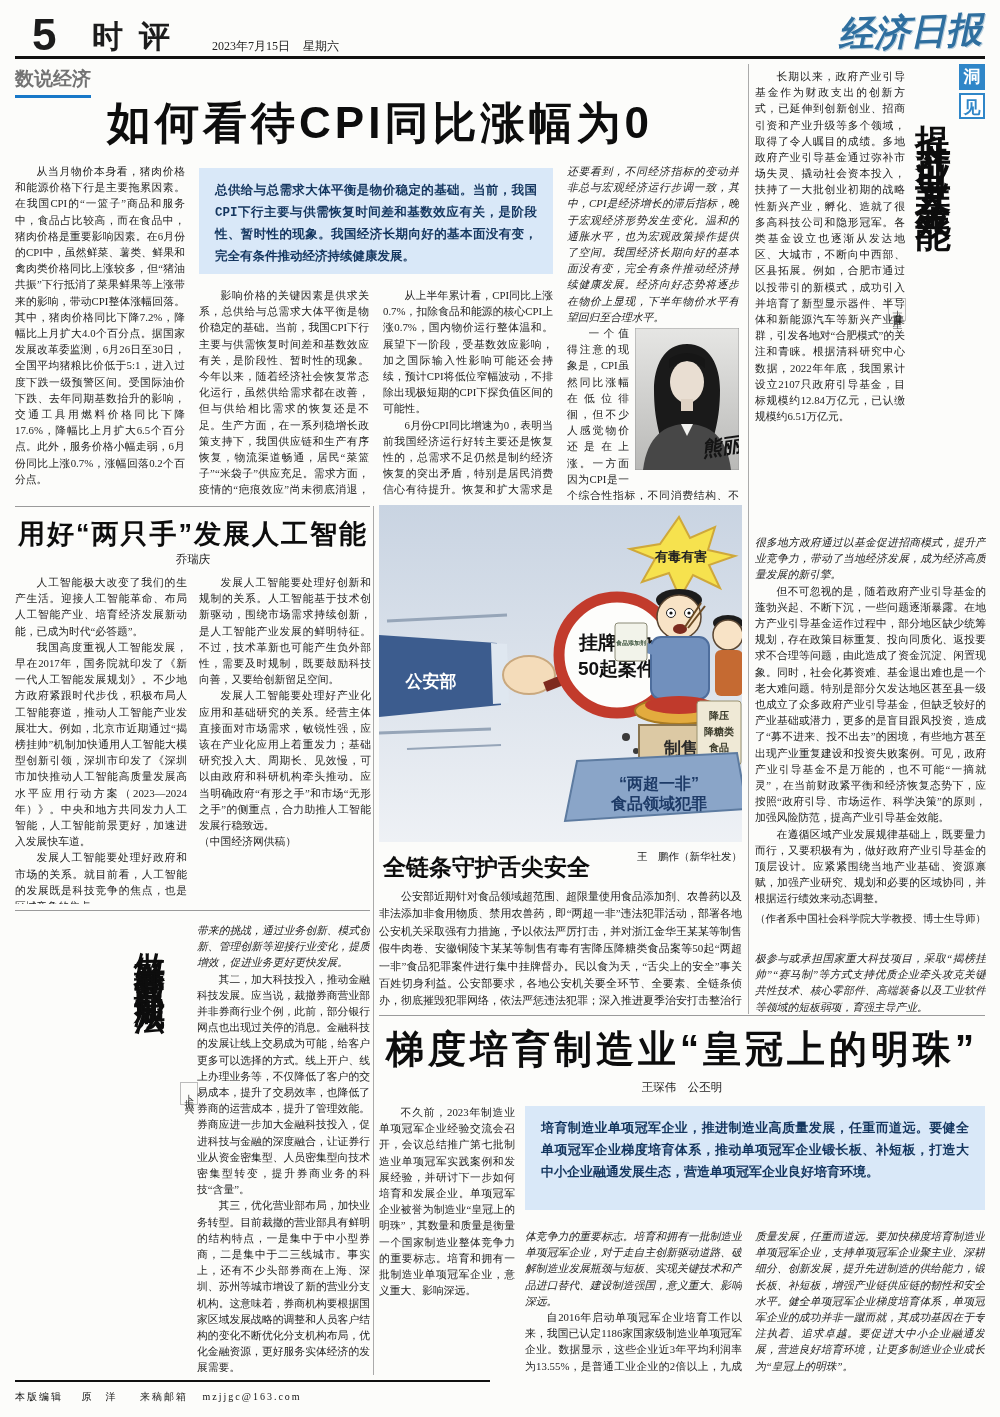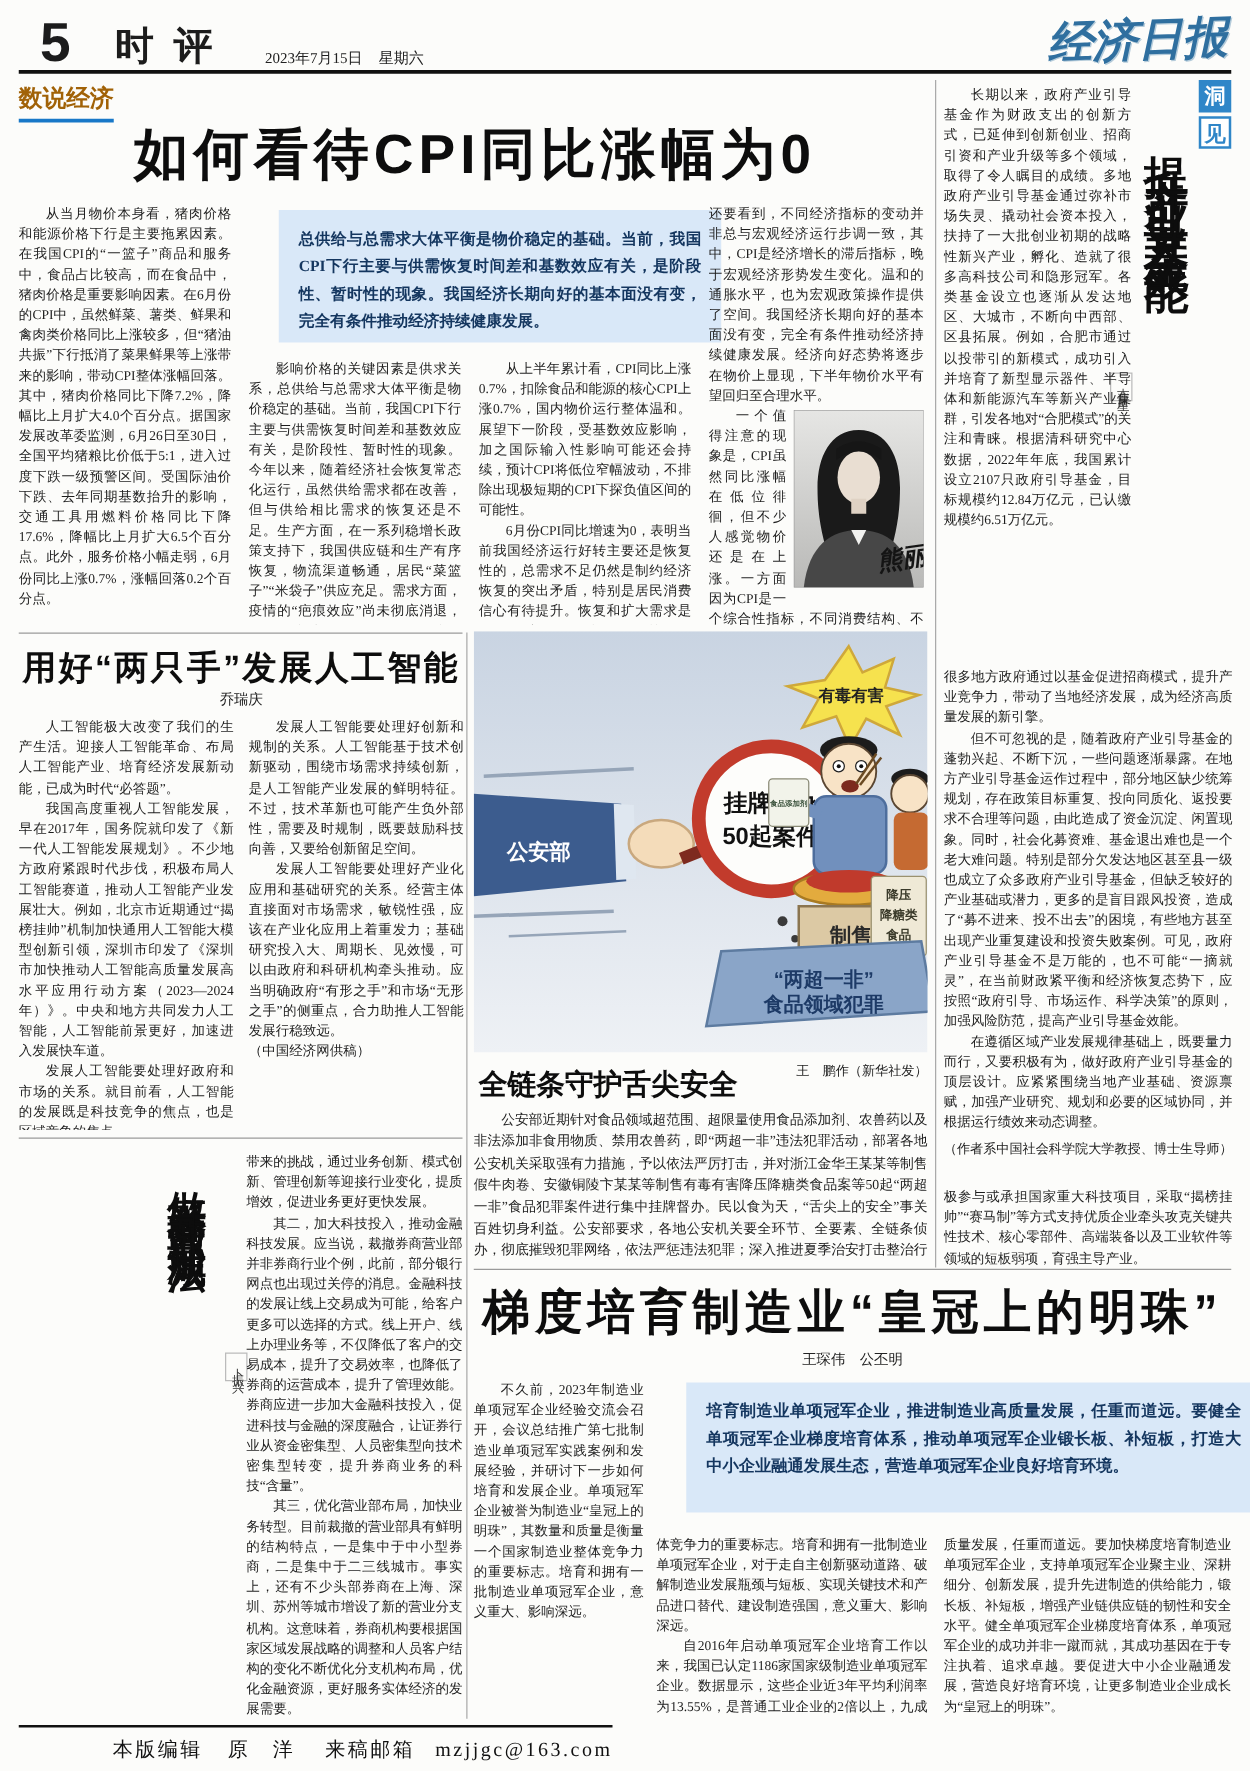--- a/index.html
+++ b/index.html
@@ -2,54 +2,54 @@
 <html><head>
 <meta charset="utf-8">
 <style>
   html,body{margin:0;padding:0;background:#888;}
   .page{position:relative;width:1000px;height:1417px;background:#fcfcfa;overflow:hidden;
         font-family:"Liberation Serif", serif;color:#1c1c1c;}
   .abs{position:absolute;}
   .sans{font-family:"Liberation Sans", sans-serif;}
   .col{position:absolute;overflow:hidden;text-align:justify;font-size:10.8px;line-height:16.2px;color:#1d1d1d;}
   .col p{margin:0;text-indent:2em;}
-  .col p.cont{text-indent:0;}
+  .col p.cont{text-indent:0;font-style:italic;}
   .rule{position:absolute;background:#111;}
   .thinrule{position:absolute;background:#9a9a9a;}
   .vrule{position:absolute;width:1px;background:#aaa;}
   .vt{writing-mode:vertical-rl;}
   
   .hdr-num{font-size:44px;font-weight:bold;font-family:"Liberation Sans",sans-serif;}
   .hdr-section{font-size:31px;font-weight:bold;letter-spacing:16px;}
   .hdr-date{font-size:12px;color:#222;}
   .logo{font-size:36px;font-weight:bold;color:#2f6f9f;font-style:italic;transform:rotate(-2deg);
         font-family:"Liberation Serif",serif;text-shadow:1px 1px 0 rgba(47,111,159,.35);}
-  .kicker{font-size:19px;font-weight:bold;color:#a16207;border-bottom:3px solid #1878c8;
+  .kicker{font-size:19px;font-weight:bold;color:#737373;border-bottom:3px solid #1878c8;
           padding-bottom:3px;font-family:"Liberation Sans",sans-serif;}
   .headline-xl{font-size:44px;font-weight:bold;letter-spacing:4px;text-align:center;color:#0d0d0d;}
   .headline-l{font-size:27px;font-weight:bold;letter-spacing:2px;text-align:center;color:#0d0d0d;}
   .headline-m{font-size:23px;font-weight:bold;color:#0d0d0d;}
   .byline{font-size:11.5px;text-align:center;color:#222;}
   .pullquote{position:absolute;background:#d9e8f8;color:#14365f;font-weight:bold;
              font-size:12.5px;line-height:22px;padding:12px 16px;text-align:justify;
-             font-family:Liberation Serif, serif;margin-left:24px;}
+             font-family:Liberation Mono, monospace;}
   .attrib{font-size:10.5px;text-align:right;color:#222;}
   .source-line{text-align:left;text-indent:0 !important;}
   .tagbox{width:26px;height:26px;text-align:center;line-height:26px;font-size:17px;font-weight:bold;
           font-family:"Liberation Sans",sans-serif;}
   .tag1{background:#2f86c8;color:#fff;}
   .tag2{background:#fff;color:#2f86c8;border:2px solid #2f86c8;box-sizing:border-box;}
   .vtitle{font-size:36px;font-weight:bold;letter-spacing:10px;color:#0d0d0d;
           font-family:"Liberation Sans",sans-serif;}
   .vauthor{font-size:10px;letter-spacing:5px;color:#333;border:1px solid #bbb;padding:3px 1px;}
   .vtitle2{font-size:31px;font-weight:bold;letter-spacing:5px;color:#0d0d0d;
            font-family:"Liberation Sans",sans-serif;}
   .photo{float:right;width:104px;height:142px;margin:3px 0 4px 6px;position:relative;}
   .credit{font-size:10.5px;color:#222;}
-  .footer-text{font-size:16px;letter-spacing:2px;text-align:right;color:#111;}
+  .footer-text{font-size:10px;letter-spacing:2px;text-align:left;color:#111;}
 </style>
 </head>
 <body>
 
 <div class="page">
 
   <div class="abs hdr-num" style="left:32px;top:10px;">5</div>
   <div class="abs hdr-section" style="left:92px;top:16px;">时评</div>
   <div class="abs hdr-date" style="left:212px;top:38px;">
     <span>2023年7月15日</span>

